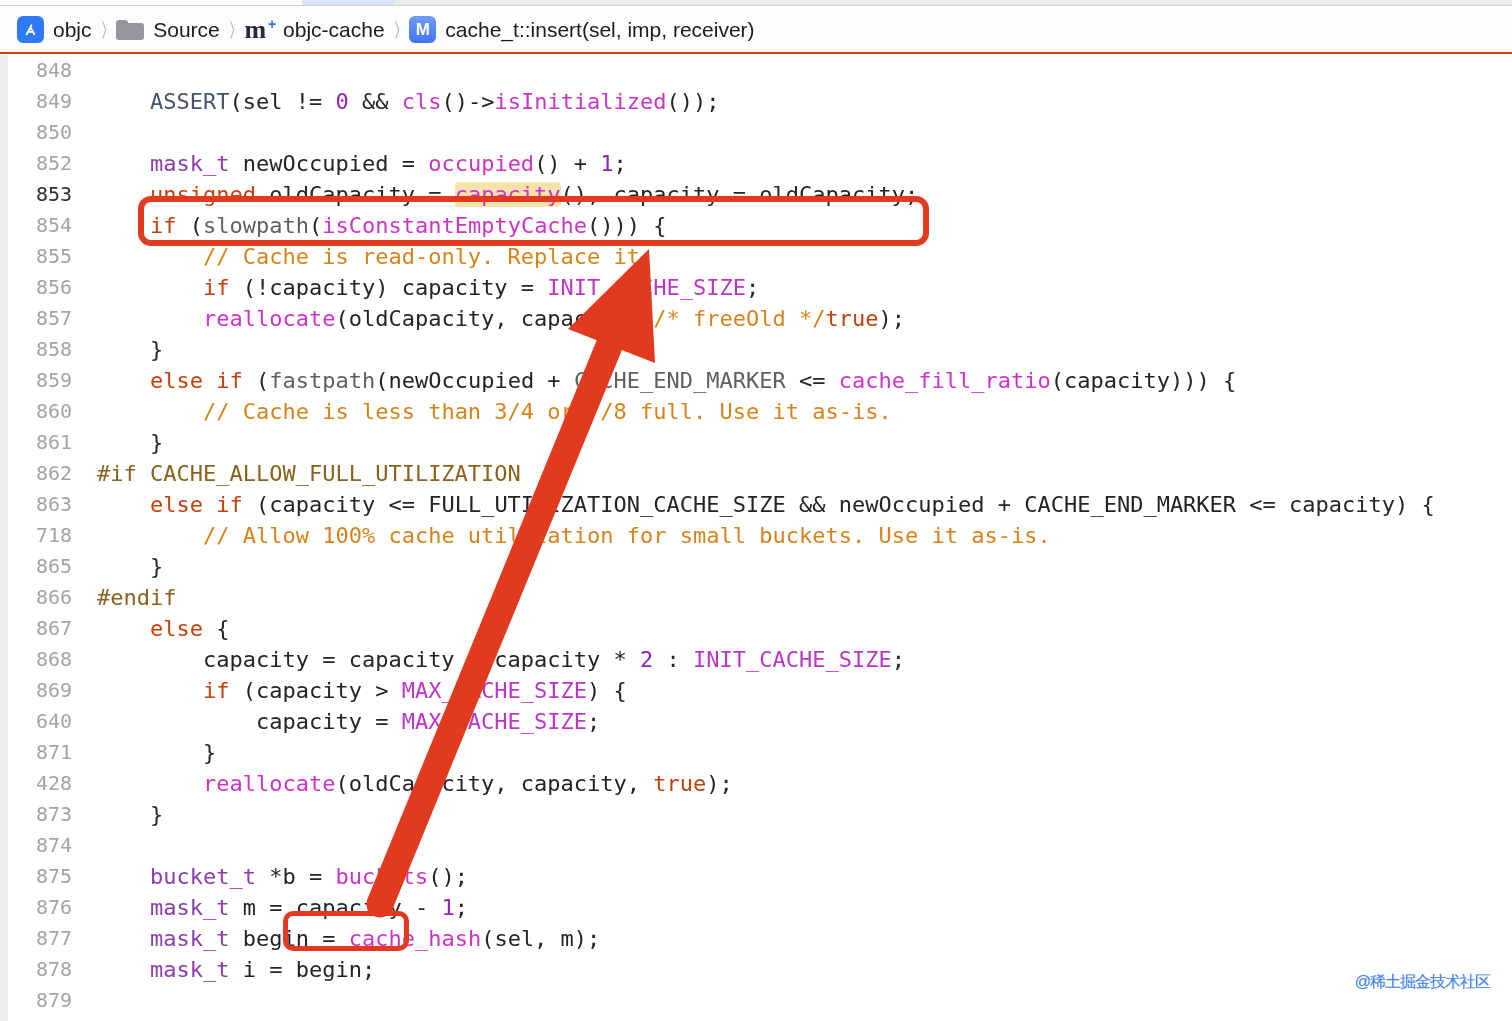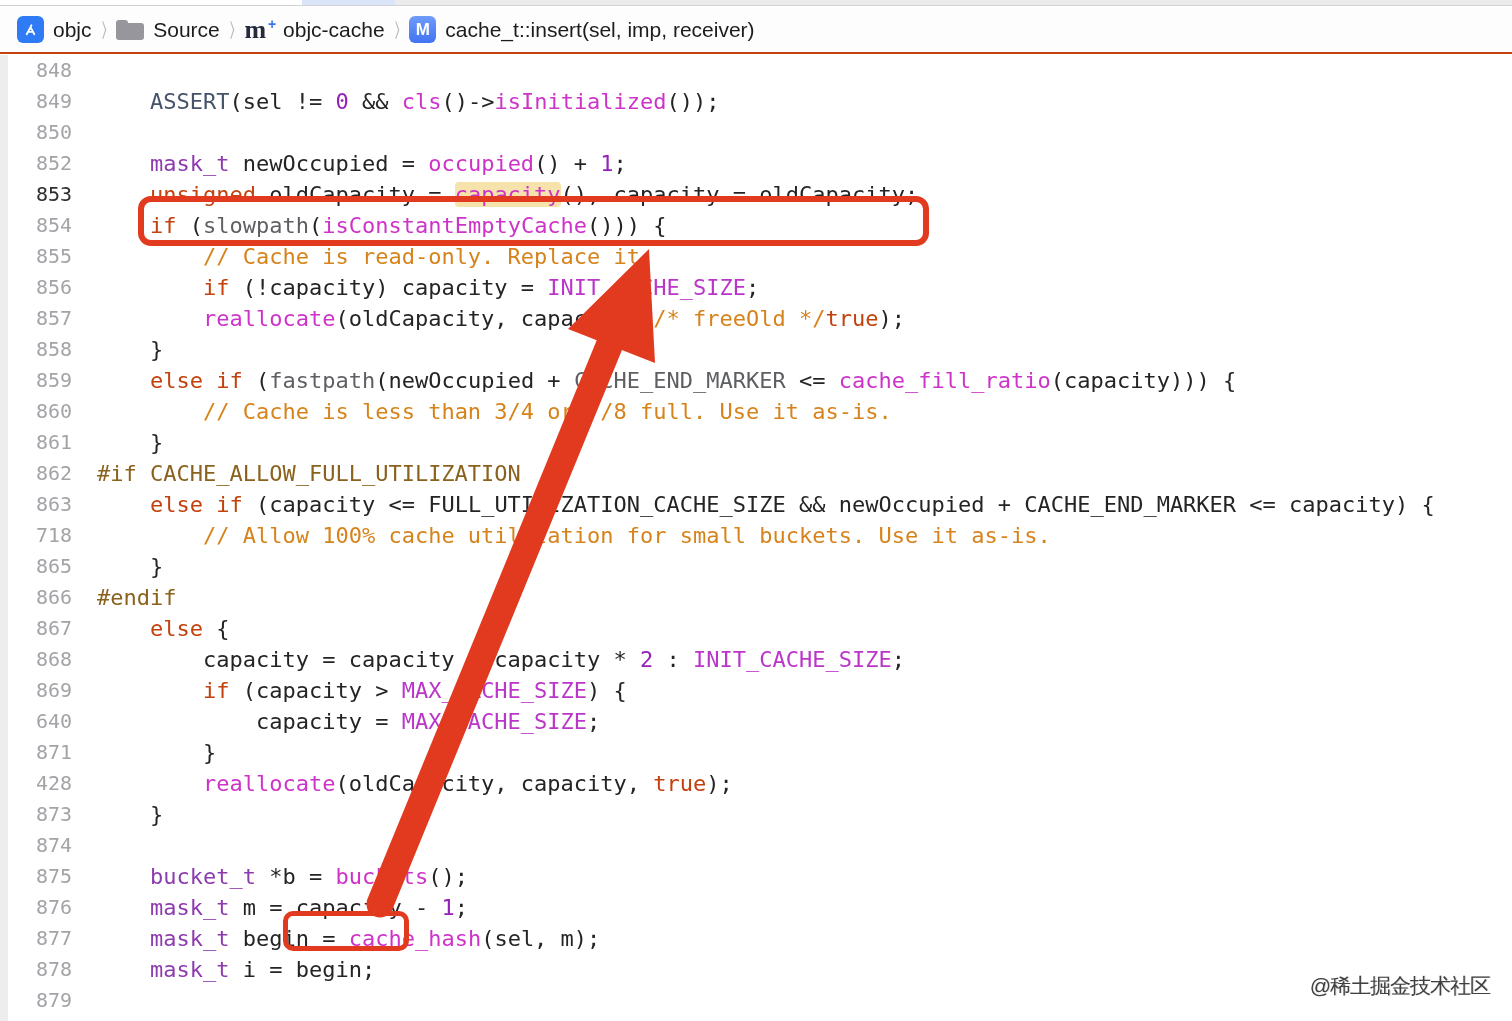--- a/index.html
+++ b/index.html
@@ -51,21 +51,21 @@
 
   
   .anno { position:absolute; pointer-events:none; }
   .box-853 { left:138px; top:196px; width:791px; height:50px;
              border:6px solid var(--anno-red,#e23a1f); border-radius:13px; }
   .box-876 { left:283px; top:911px; width:126px; height:40px;
              border:5px solid var(--anno-red,#e23a1f); border-radius:10px; }
   .arrow-svg { position:absolute; left:0; top:0; width:1512px; height:1021px; pointer-events:none; }
 
   
-  .watermark { position:absolute; right:22px; top:972px; font-size:21px; color:#404040;
+  .watermark { position:absolute; right:22px; top:972px; font-size:16px; color:#3b82f6;
                letter-spacing:-1px; text-shadow:1px 0 0 #d8d8da; }
 </style>
 <style>.tok-plain{color:#242426}.tok-k{color:#c2410c}.tok-c{color:#d7831b}.tok-f{color:#ce33c9}.tok-m{color:#bb35c9}.tok-t{color:#8e3bae}.tok-n{color:#9521b8}.tok-g{color:#5e5f63}.tok-pre{color:#8a621d}.tok-a{color:#46536b}</style></head>
 <body>
 
 <div class="stage">
 
   <div class="tabstrip">
     <div class="seg-a"></div>
     <div class="seg-b"></div>

